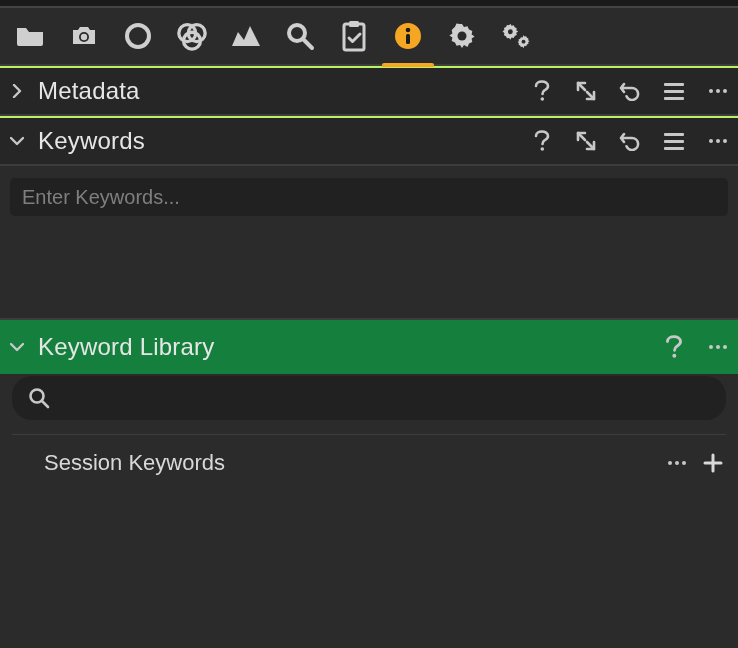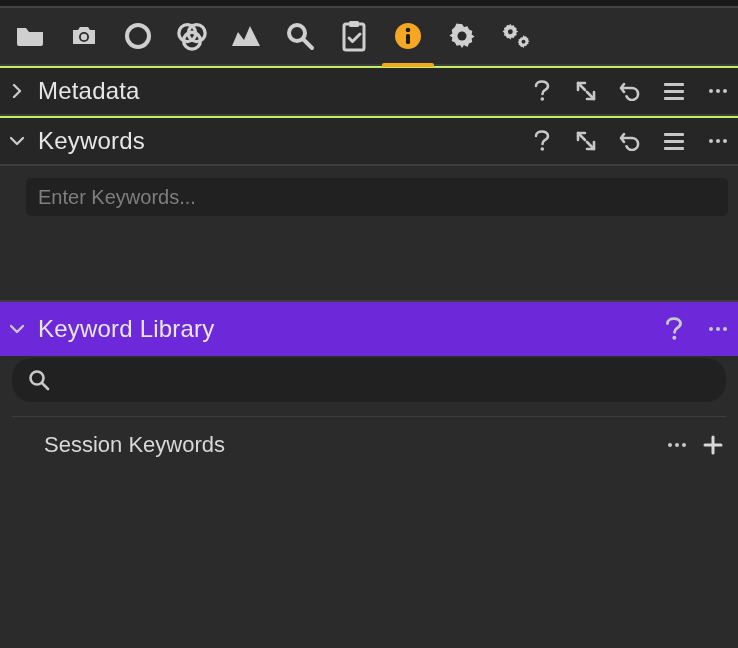--- a/index.html
+++ b/index.html
@@ -110,30 +110,29 @@
     border-radius: 5px;
     padding: 0 12px;
     color: #d0d0d0;
     font-size: 20px;
     outline: none;
   }
   input.keyword-input::placeholder {
     color: #7f7f7f;
   }
   .keywords-body {
-    height: 134px;
-    margin-left: 16px;
+    height: 152px;
   }
 
   
   .library {
     border-top: 2px solid #3d3d3d;
   }
   .library .panel-header {
-    background: #6d28d9;
+    background: #15803d;
     border-bottom: none;
     height: 54px;
   }
 
   .search-wrap {
     display: flex;
     align-items: center;
     background: #212121;
     border-radius: 20px;
     height: 44px;

